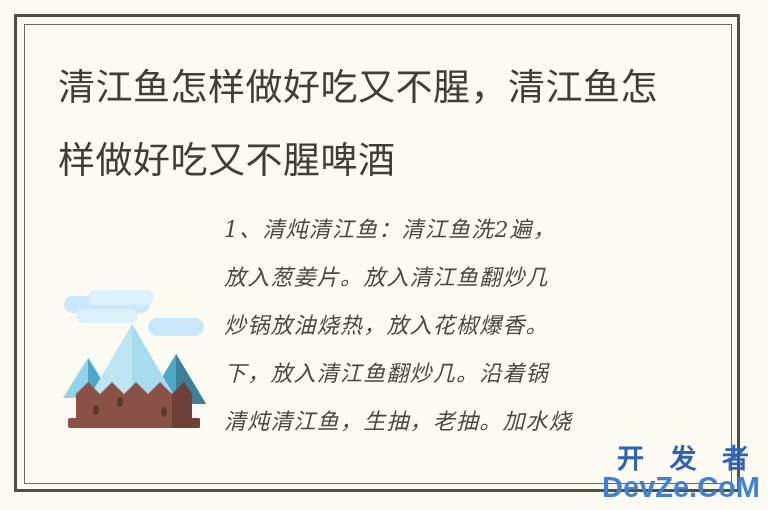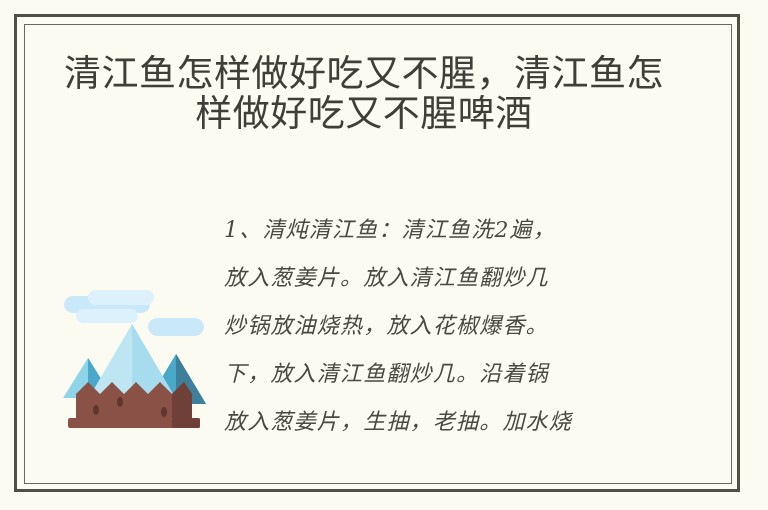--- a/index.html
+++ b/index.html
@@ -49,27 +49,26 @@
     position: absolute;
     left: 58px;
     top: 54px;
     width: 612px;
     box-sizing: border-box;
   }
 
   .title {
     margin: 0;
     font-size: 37px;
-    line-height: 40px;
+    line-height: 73px;
     font-weight: 400;
     color: #3f3f38;
     letter-spacing: 0.5px;
-    font-family: Liberation Sans, sans-serif;
+    font-family: Liberation Mono, monospace;
     word-break: break-all;
-    text-align: center;
   }
 
   
   .content-row {
     position: absolute;
     left: 58px;
     top: 196px;
     width: 626px;
     display: flex;
     align-items: flex-end;
@@ -179,19 +178,23 @@
         <ellipse cx="62" cy="116" rx="3" ry="5" fill="#5e372f"></ellipse>
         <ellipse cx="106" cy="126" rx="3" ry="5" fill="#5e372f"></ellipse>
       </svg>
     </div>
 
     <div class="body-text">
       <div class="body-line">1、清炖清江鱼：清江鱼洗2遍，</div>
       <div class="body-line">放入葱姜片。放入清江鱼翻炒几</div>
       <div class="body-line">炒锅放油烧热，放入花椒爆香。</div>
       <div class="body-line">下，放入清江鱼翻炒几。沿着锅</div>
-      <div class="body-line">放入葱姜片，生抽，老抽。加水烧</div>
+      <div class="body-line">清炖清江鱼，生抽，老抽。加水烧</div>
     </div>
 
   </div>
 
+  <div class="watermark">
+    <span class="wm-cn">开 发 者</span>
+    <span class="wm-en">DevZe.CoM</span>
+  </div>
 
 </div>
 
 </body></html>

